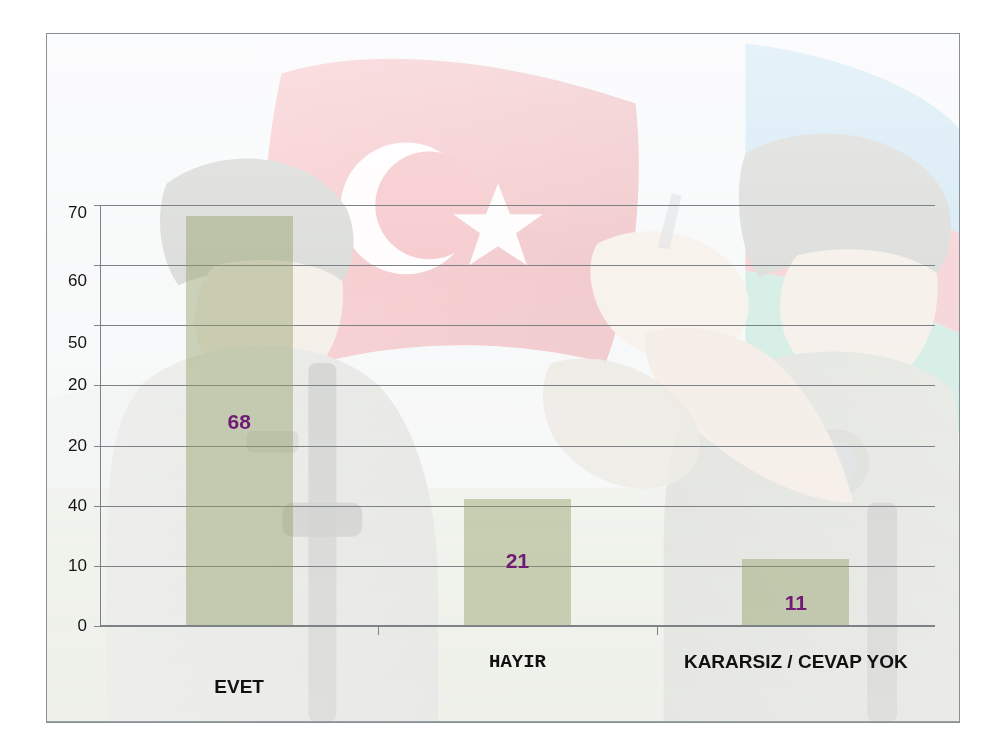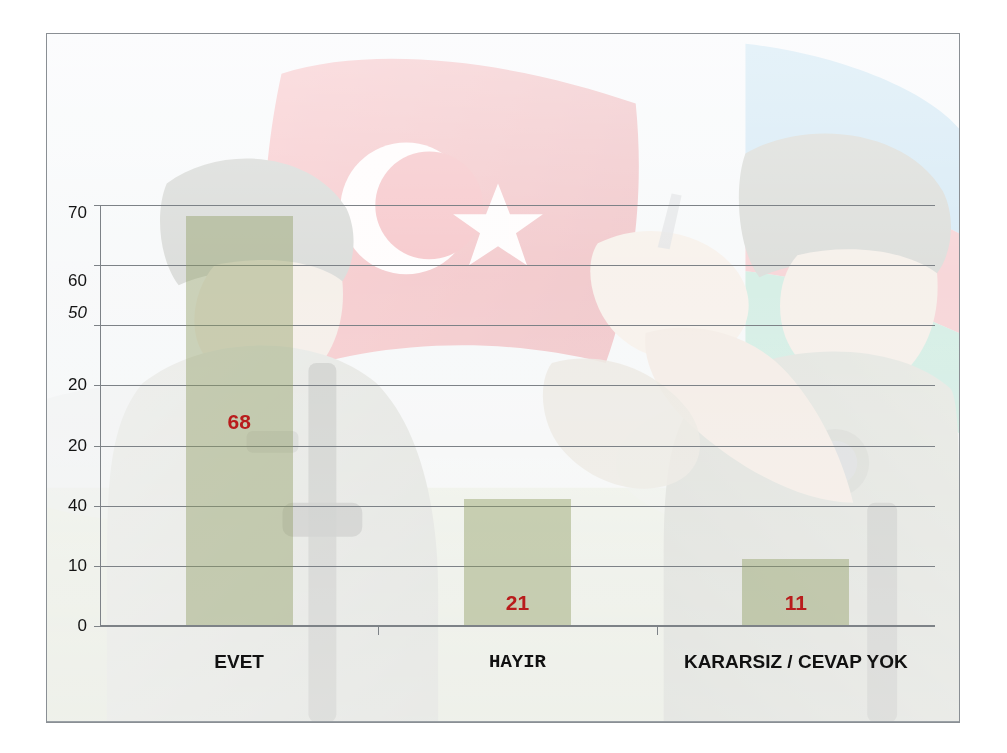--- a/index.html
+++ b/index.html
@@ -124,21 +124,21 @@
     background: rgba(140,155,95,0.42);
     z-index: 3;
   }
   .bar-value {
     position: absolute;
     left: 0;
     width: 100%;
     text-align: center;
     font-size: 21px;
     font-weight: bold;
-    color: #b91c1c;
+    color: #701a75;
     z-index: 7;
   }
 
   
   .cat-tick {
     position: absolute;
     width: 1px;
     height: 9px;
     background: #7d8287;
     z-index: 5;
@@ -263,41 +263,41 @@
         <div class="ytick" style="top: 300.714px;"></div>
         <div class="ylabel" style="top: 300.714px;">40</div>
         <div class="gridline" style="top: 240.571px;"></div>
         <div class="ytick" style="top: 240.571px;"></div>
         <div class="ylabel" style="top: 240.571px;">20</div>
         <div class="gridline" style="top: 180.429px;"></div>
         <div class="ytick" style="top: 180.429px;"></div>
         <div class="ylabel" style="top: 180.429px;">20</div>
         <div class="gridline" style="top: 120.286px;"></div>
         <div class="ytick" style="top: 120.286px;"></div>
-        <div class="ylabel" style="top: 108px; font-style: italic;">50</div>
+        <div class="ylabel" style="top: 138px;">50</div>
         <div class="gridline" style="top: 60.1429px;"></div>
         <div class="ytick" style="top: 60.1429px;"></div>
         <div class="ylabel" style="top: 76px;">60</div>
         <div class="gridline" style="top: 0px;"></div>
         <div class="ytick" style="top: 0px;"></div>
         <div class="ylabel" style="top: 8px;">70</div>
       </div>
     <div id="bars-layer">
         <div class="bar" style="left: 85.5875px; width: 107.158px; height: 408.971px;"></div>
         <div class="bar-value" style="left: 85.5875px; width: 107.158px; top: 204.559px;">68</div>
         <div class="bar" style="left: 363.921px; width: 107.158px; height: 126.3px;"></div>
-        <div class="bar-value" style="left: 363.921px; width: 107.158px; top: 344.481px; margin-top: 42px;">21</div>
+        <div class="bar-value" style="left: 363.921px; width: 107.158px; top: 344.481px;">21</div>
         <div class="bar" style="left: 642.254px; width: 107.158px; height: 66.1571px;"></div>
         <div class="bar-value" style="left: 642.254px; width: 107.158px; top: 374.252px; margin-top: 12px;">11</div>
       </div>
     <div id="ticks-layer">
         <div class="cat-tick" style="left: 278.333px; top: 421px;"></div>
         <div class="cat-tick" style="left: 556.667px; top: 421px;"></div>
       </div>
   </div>
 
   <div id="labels-layer">
-      <div class="cat-label" style="left: 53px; width: 278.333px; top: 613px;">EVET</div>
+      <div class="cat-label" style="left: 53px; width: 278.333px; top: 638px;">EVET</div>
       <div class="cat-label" style="left: 331.333px; width: 278.333px; top: 613px; font-family: Liberation Mono, monospace;">HAYIR</div>
       <div class="cat-label" style="left: 609.667px; width: 278.333px; top: 613px;">KARARSIZ / CEVAP YOK</div>
     </div>
   <div class="frame-bottom"></div>
 </div>
 
 </body></html>

